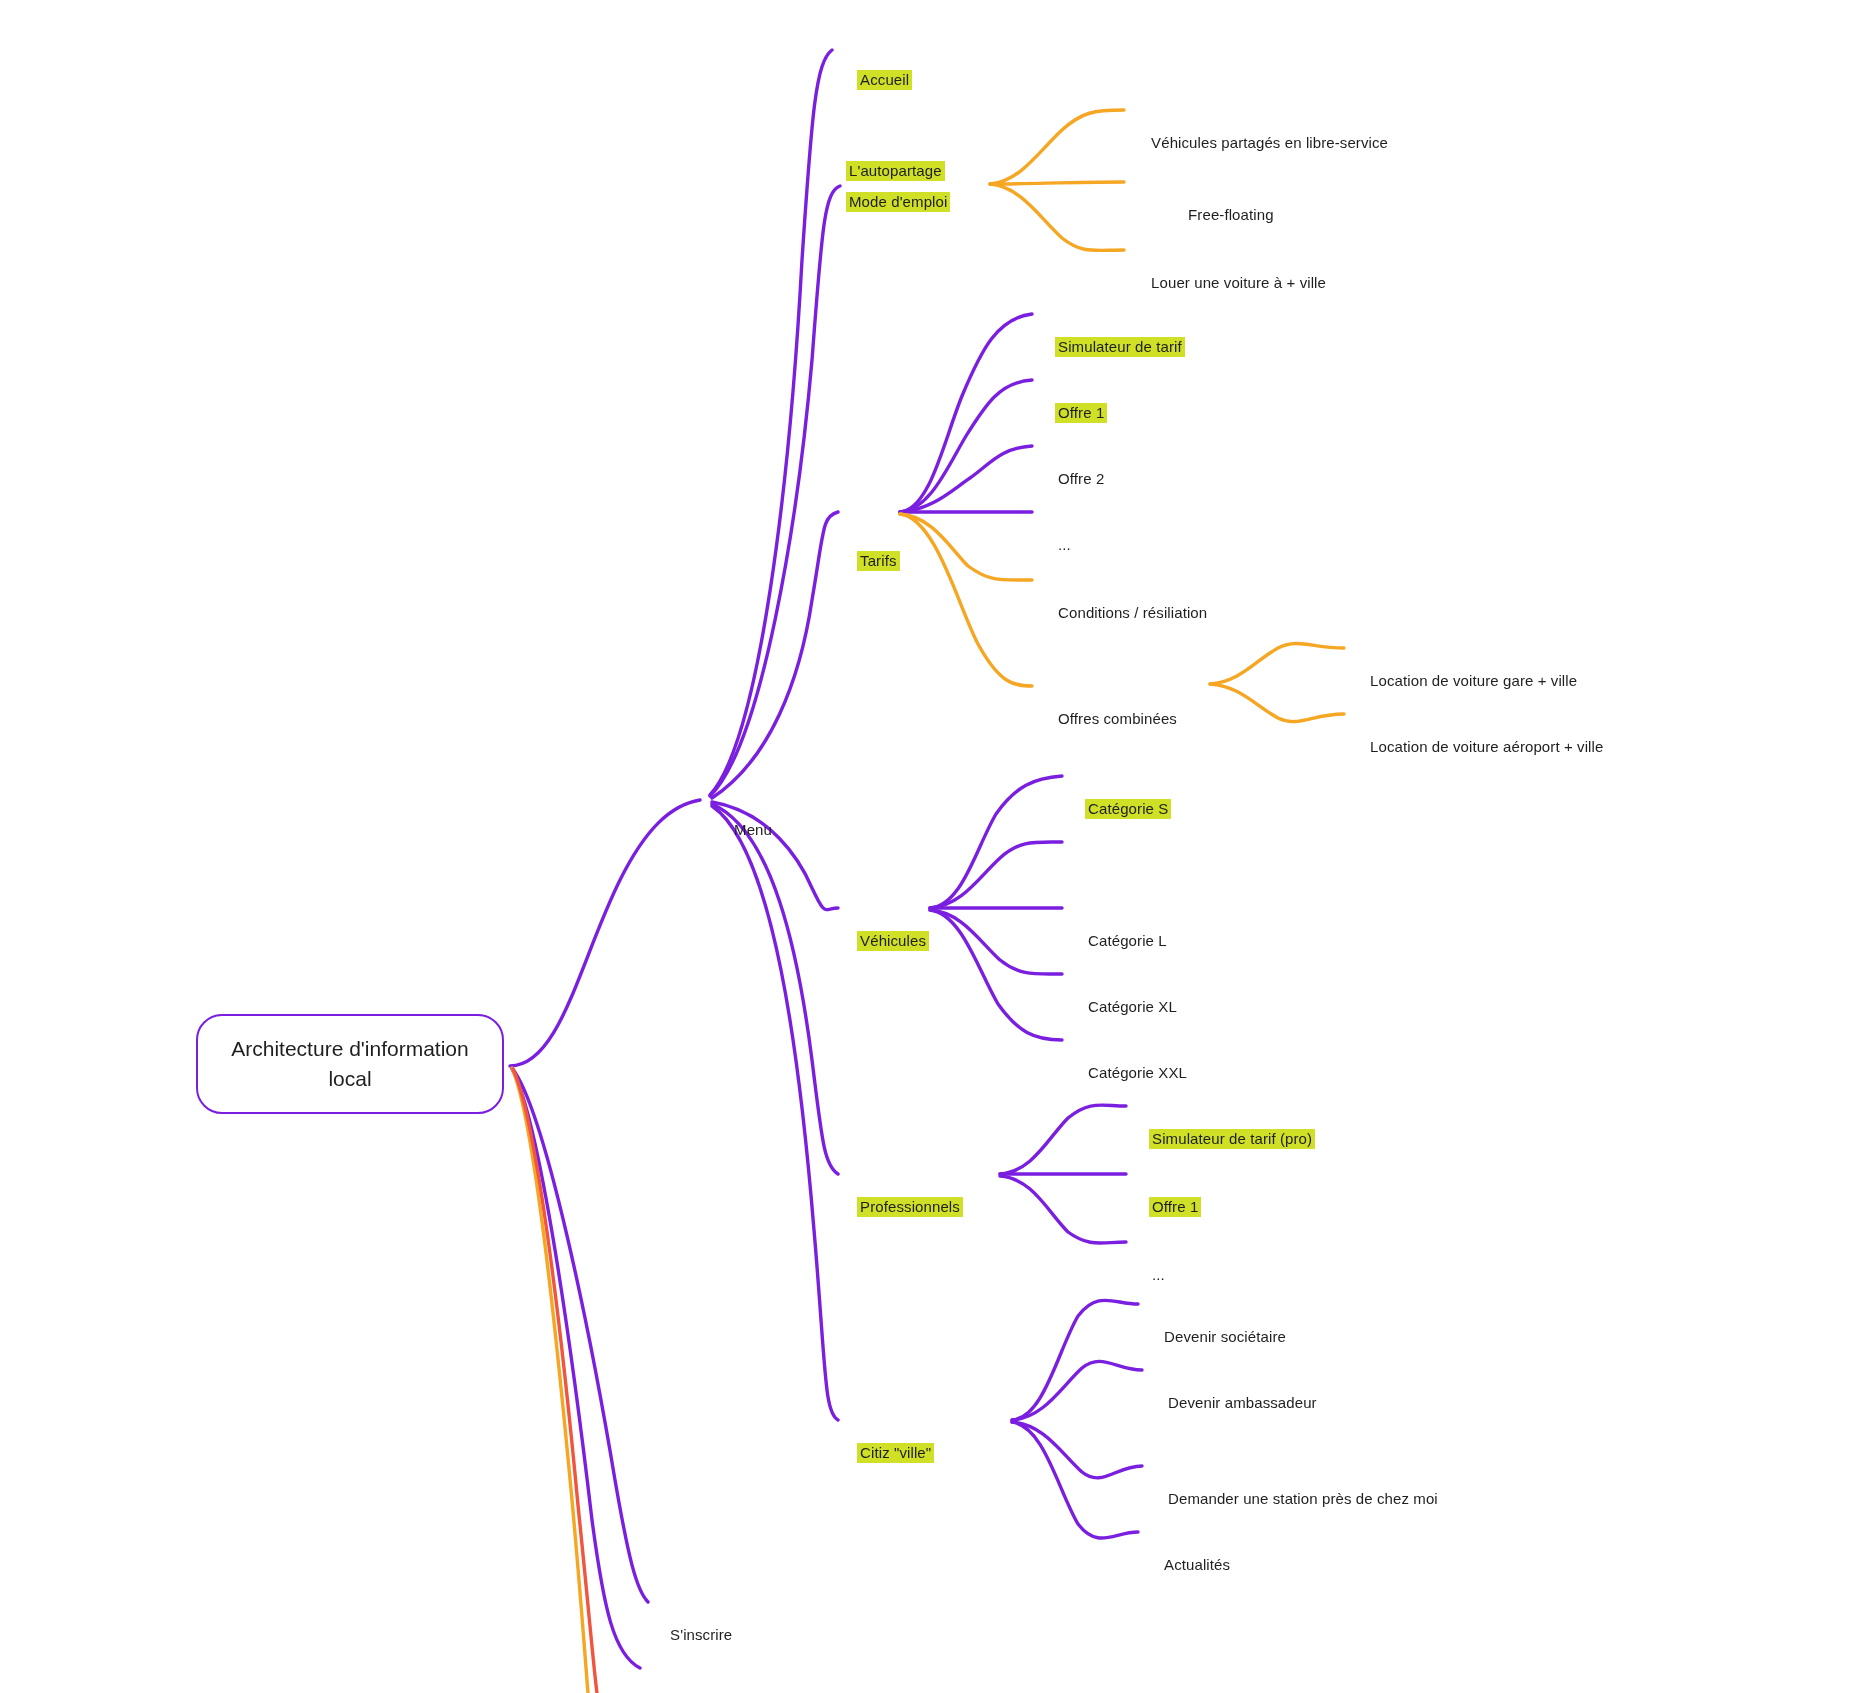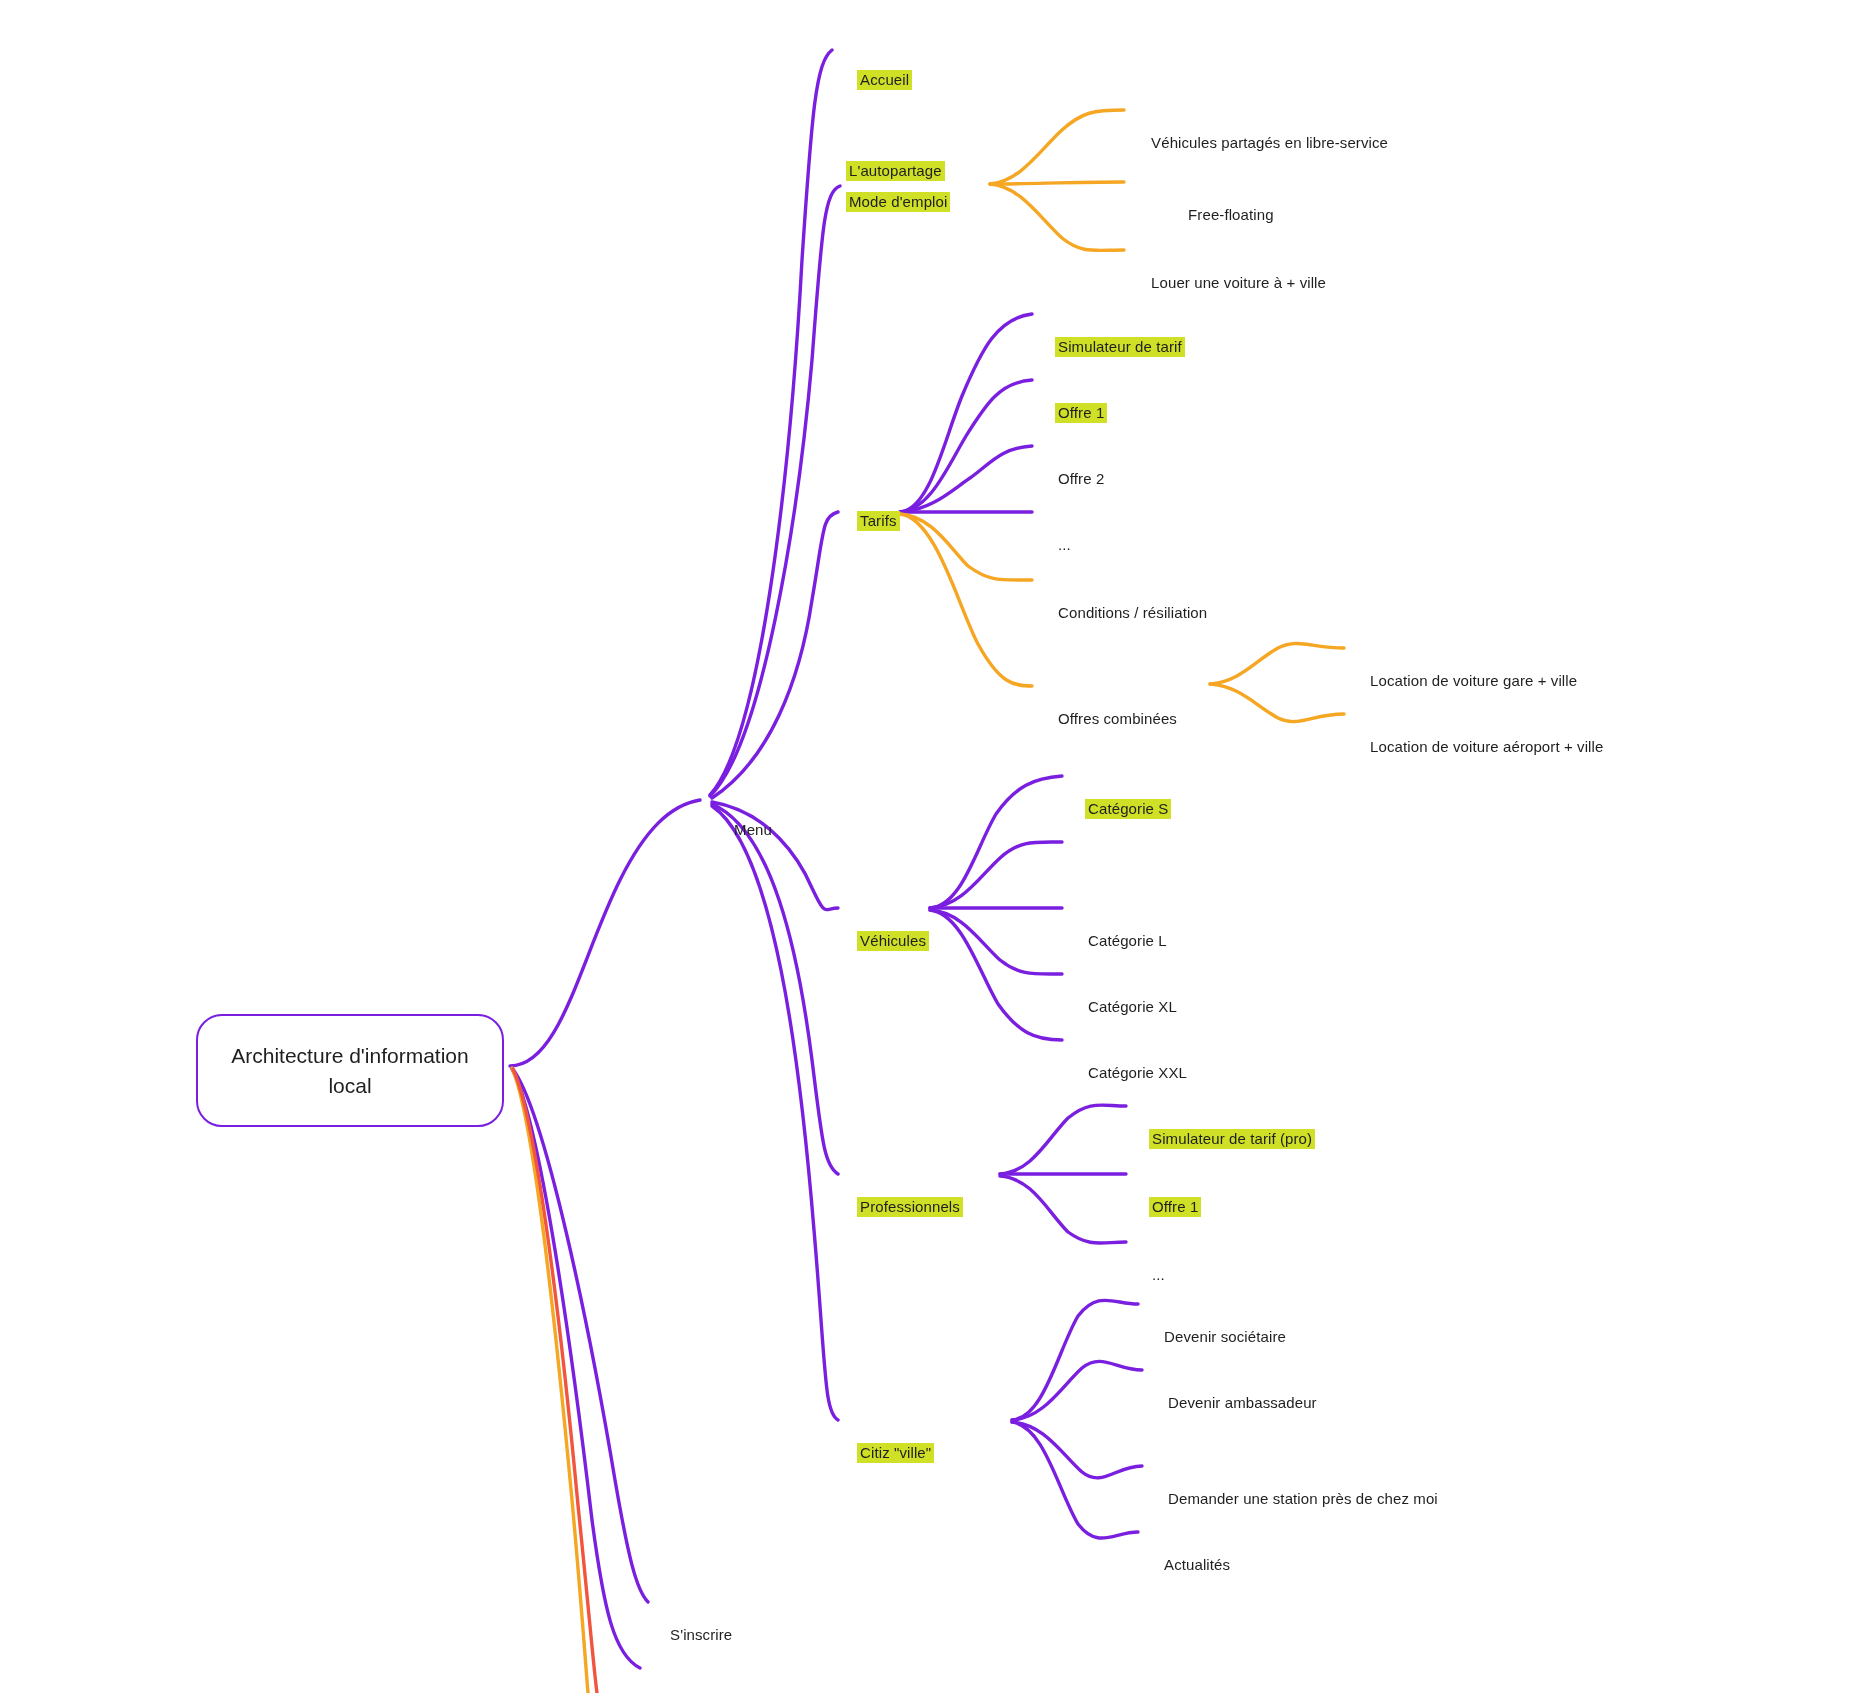--- a/index.html
+++ b/index.html
@@ -43,21 +43,21 @@
   .node.multiline .txt{
     display:inline;
     box-decoration-break:clone;
     -webkit-box-decoration-break:clone;
   }
   .root-node{
     position:absolute;
     left:196px;
     top:1014px;
     width:308px;
-    height:113px;
+    height:100px;
     box-sizing:border-box;
     border:2.6px solid #7a1fe0;
     border-radius:26px;
     background:#ffffff;
     display:flex;
     align-items:center;
     justify-content:center;
     text-align:center;
     font-size:21px;
     line-height:30px;
@@ -148,21 +148,21 @@
   <div class="node" style="left:1131px; top:98px;">
     <span class="txt">Véhicules partagés en libre-service</span>
   </div>
   <div class="node" style="left:1168px; top:170px;">
     <span class="txt">Free-floating</span>
   </div>
   <div class="node" style="left:1131px; top:238px;">
     <span class="txt">Louer une voiture à + ville</span>
   </div>
 
-  <div class="node hl" style="left:840px; top:476px;text-align:right;">
+  <div class="node hl" style="left:840px; top:516px;text-align:right;">
     <span class="txt">Tarifs</span>
   </div>
 
   <div class="node hl" style="left:1038px; top:302px;">
     <span class="txt">Simulateur de tarif</span>
   </div>
   <div class="node hl" style="left:1038px; top:368px;">
     <span class="txt">Offre 1</span>
   </div>
   <div class="node" style="left:1038px; top:434px;">

